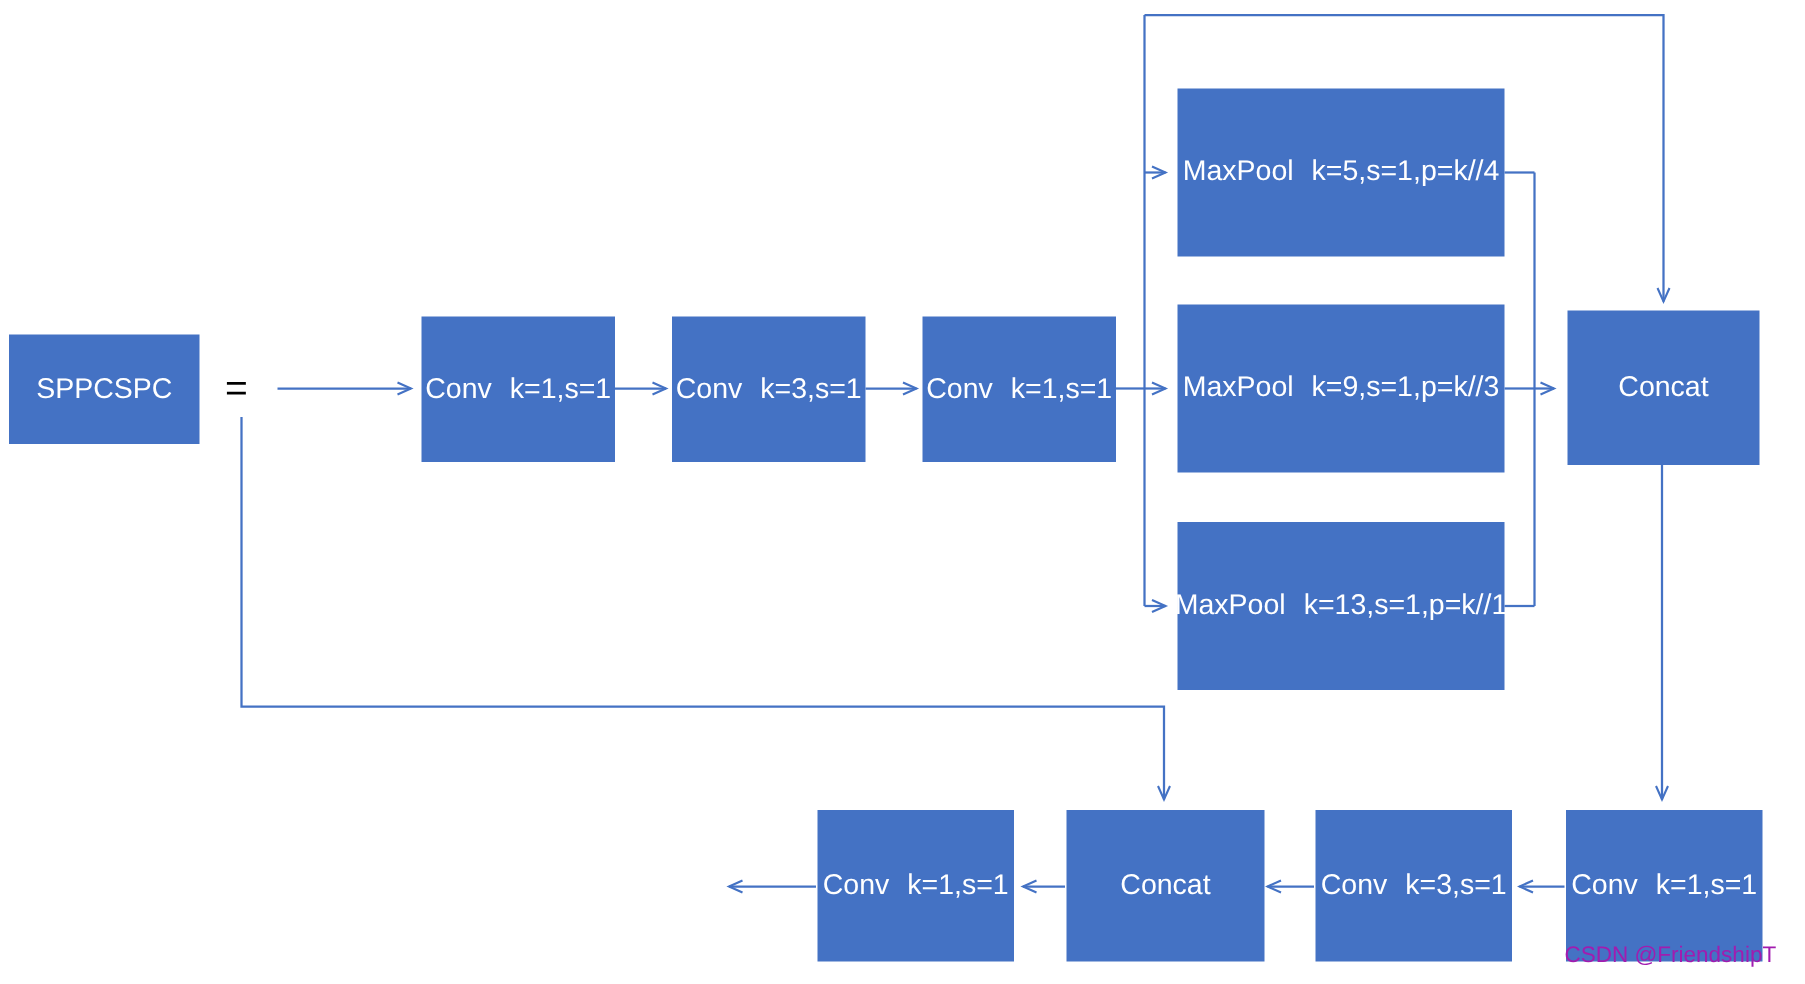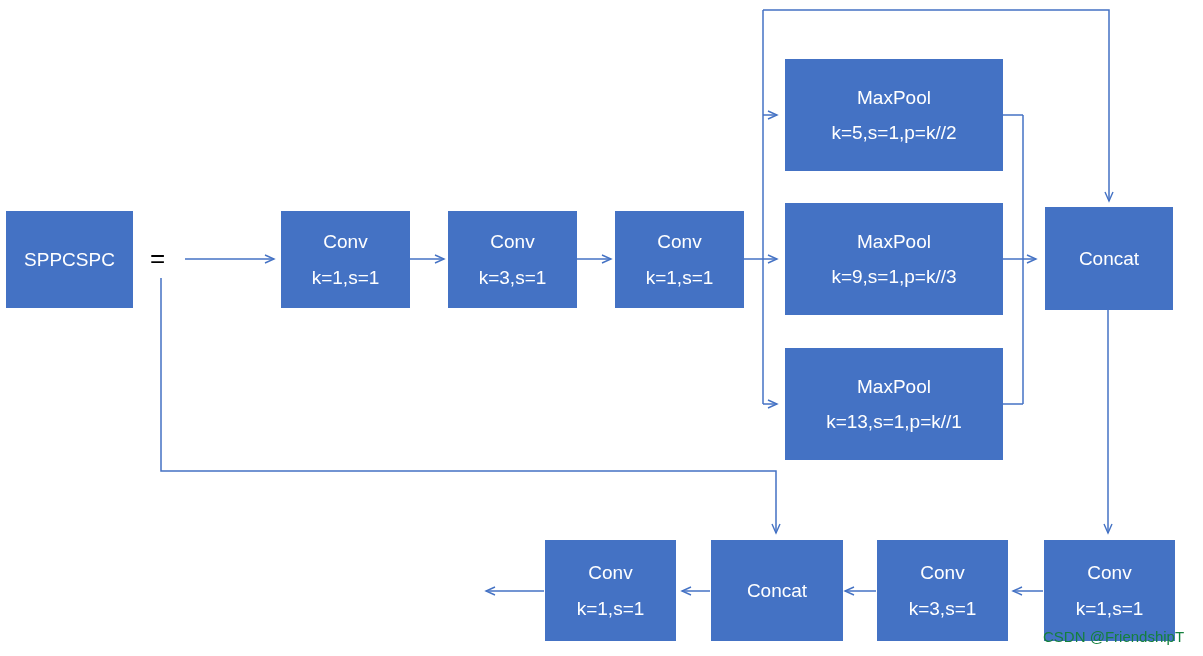--- a/index.html
+++ b/index.html
@@ -15,21 +15,20 @@
     width: 1203px;
     height: 656px;
     background: #ffffff;
     overflow: hidden;
   }
   .node {
     position: absolute;
     background: #4472C4;
     color: #ffffff;
     display: flex;
-    flex-direction: column;
     align-items: center;
     justify-content: center;
     line-height: 1.22;
     font-size: 19px;
     text-align: center;
     box-sizing: border-box;
     z-index: 3;
     gap: 12px;
   }
   .node .l1, .node .l2 {
@@ -46,21 +45,21 @@
   #wires {
     position: absolute;
     left: 0;
     top: 0;
     width: 1203px;
     height: 656px;
     z-index: 1;
   }
   .watermark {
     position: absolute;
-    color: #15803d;
+    color: #a21caf;
     font-size: 15px;
     z-index: 5;
     white-space: nowrap;
     font-family: "Liberation Sans", sans-serif;
   }
 </style>
 </head>
 <body>
 
 <div id="canvas">
@@ -114,42 +113,42 @@
       <path d="M710,591 L682,591" marker-end="url(#arrL)"></path>
 
       <path d="M544,591 L486,591" marker-end="url(#arrL)"></path>
 
       <path d="M161,278 L161,471 L776,471 L776,533" marker-end="url(#arrD)"></path>
     </g>
   </svg>
 
   <div class="eq" style="left:150px; top:243px;">=</div>
 
-  <div class="node" style="left:6px; top:211px; width:127px; height:97px;">
+  <div class="node" style="left:6px; top:223px; width:127px; height:73px;">
     <span class="l1">SPPCSPC</span>
   </div>
 
   <div class="node" style="left:281px; top:211px; width:129px; height:97px;">
     <span class="l1">Conv</span>
     <span class="l2">k=1,s=1</span>
   </div>
 
   <div class="node" style="left:448px; top:211px; width:129px; height:97px;">
     <span class="l1">Conv</span>
     <span class="l2">k=3,s=1</span>
   </div>
 
   <div class="node" style="left:615px; top:211px; width:129px; height:97px;">
     <span class="l1">Conv</span>
     <span class="l2">k=1,s=1</span>
   </div>
 
   <div class="node" style="left:785px; top:59px; width:218px; height:112px;">
     <span class="l1">MaxPool</span>
-    <span class="l2">k=5,s=1,p=k//2</span>
+    <span class="l2">k=5,s=1,p=k//4</span>
   </div>
 
   <div class="node" style="left:785px; top:203px; width:218px; height:112px;">
     <span class="l1">MaxPool</span>
     <span class="l2">k=9,s=1,p=k//3</span>
   </div>
 
   <div class="node" style="left:785px; top:348px; width:218px; height:112px;">
     <span class="l1">MaxPool</span>
     <span class="l2">k=13,s=1,p=k//1</span>

